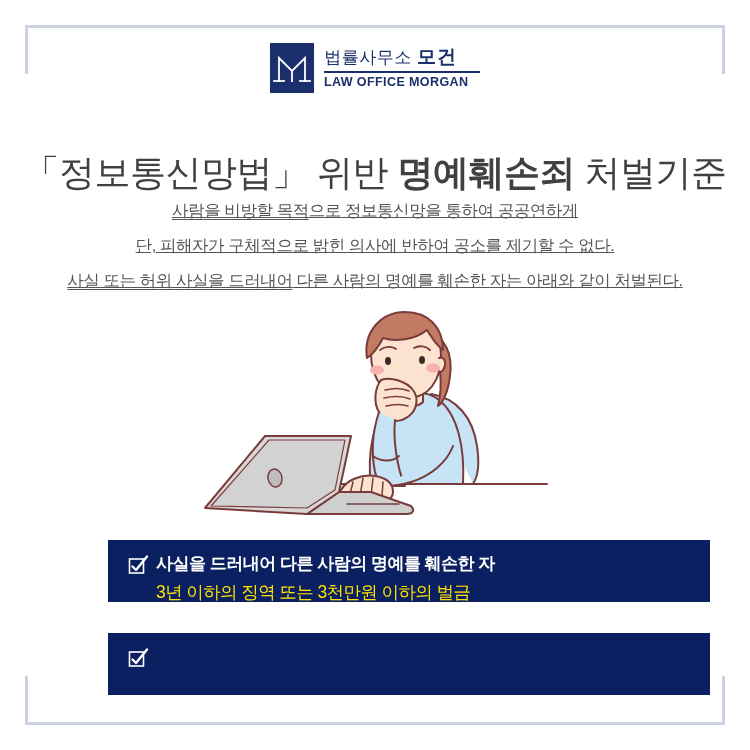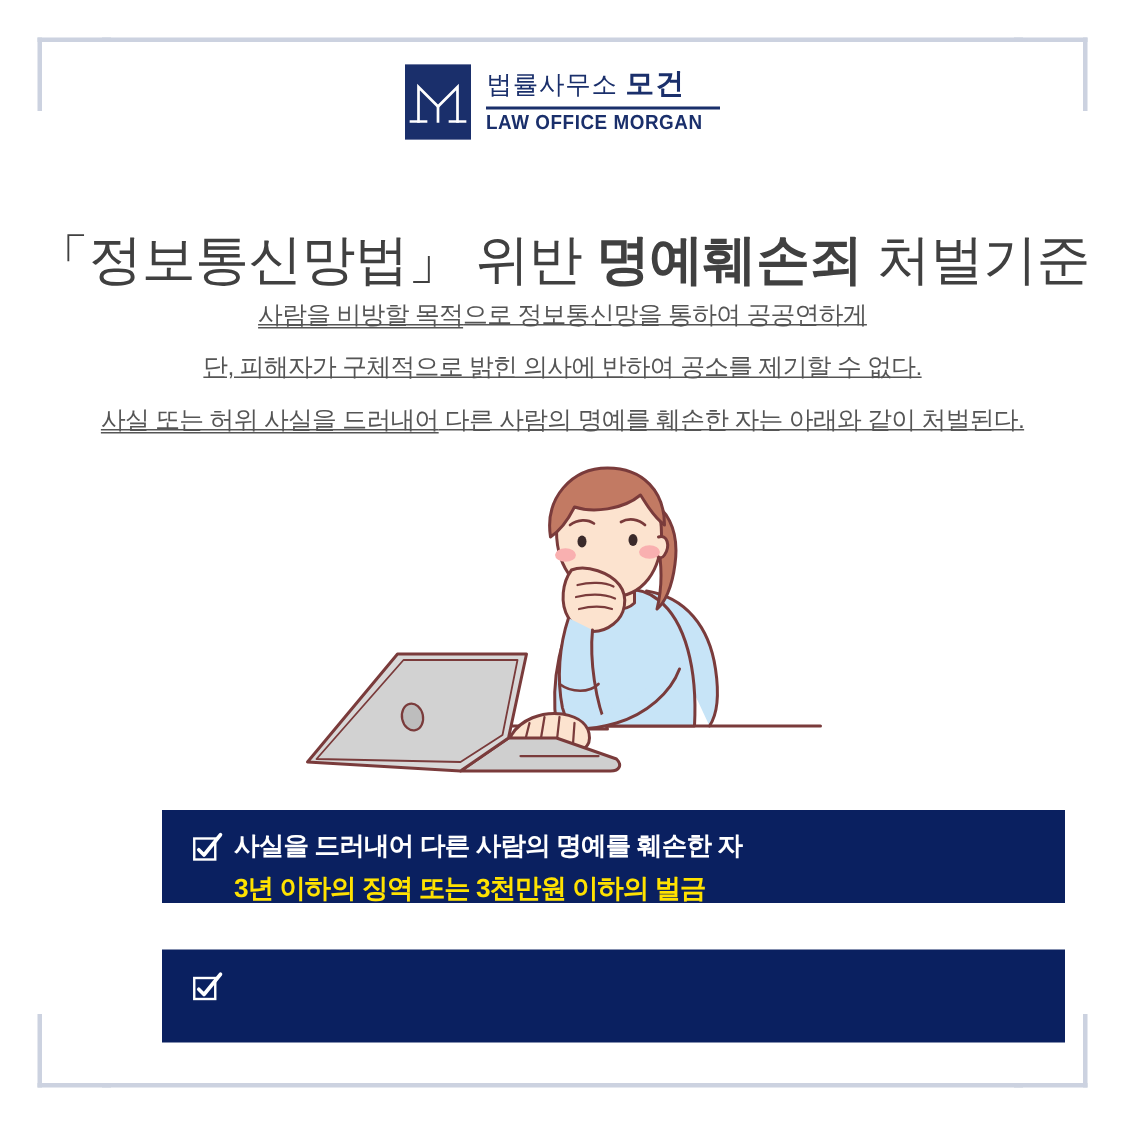--- a/index.html
+++ b/index.html
@@ -185,21 +185,21 @@
     color: #ffffff;
     font-size: 17px;
     font-weight: 700;
     letter-spacing: -0.5px;
     line-height: 1.25;
     white-space: nowrap;
   }
   .penalty-detail {
     color: #ffe200;
     font-size: 17.5px;
-    font-weight: 700;
+    font-weight: 400;
     letter-spacing: -0.6px;
     line-height: 1.25;
     margin-top: 7px;
     margin-left: 28px;
     white-space: nowrap;
   }
 </style>
 </head>
 <body>
 

